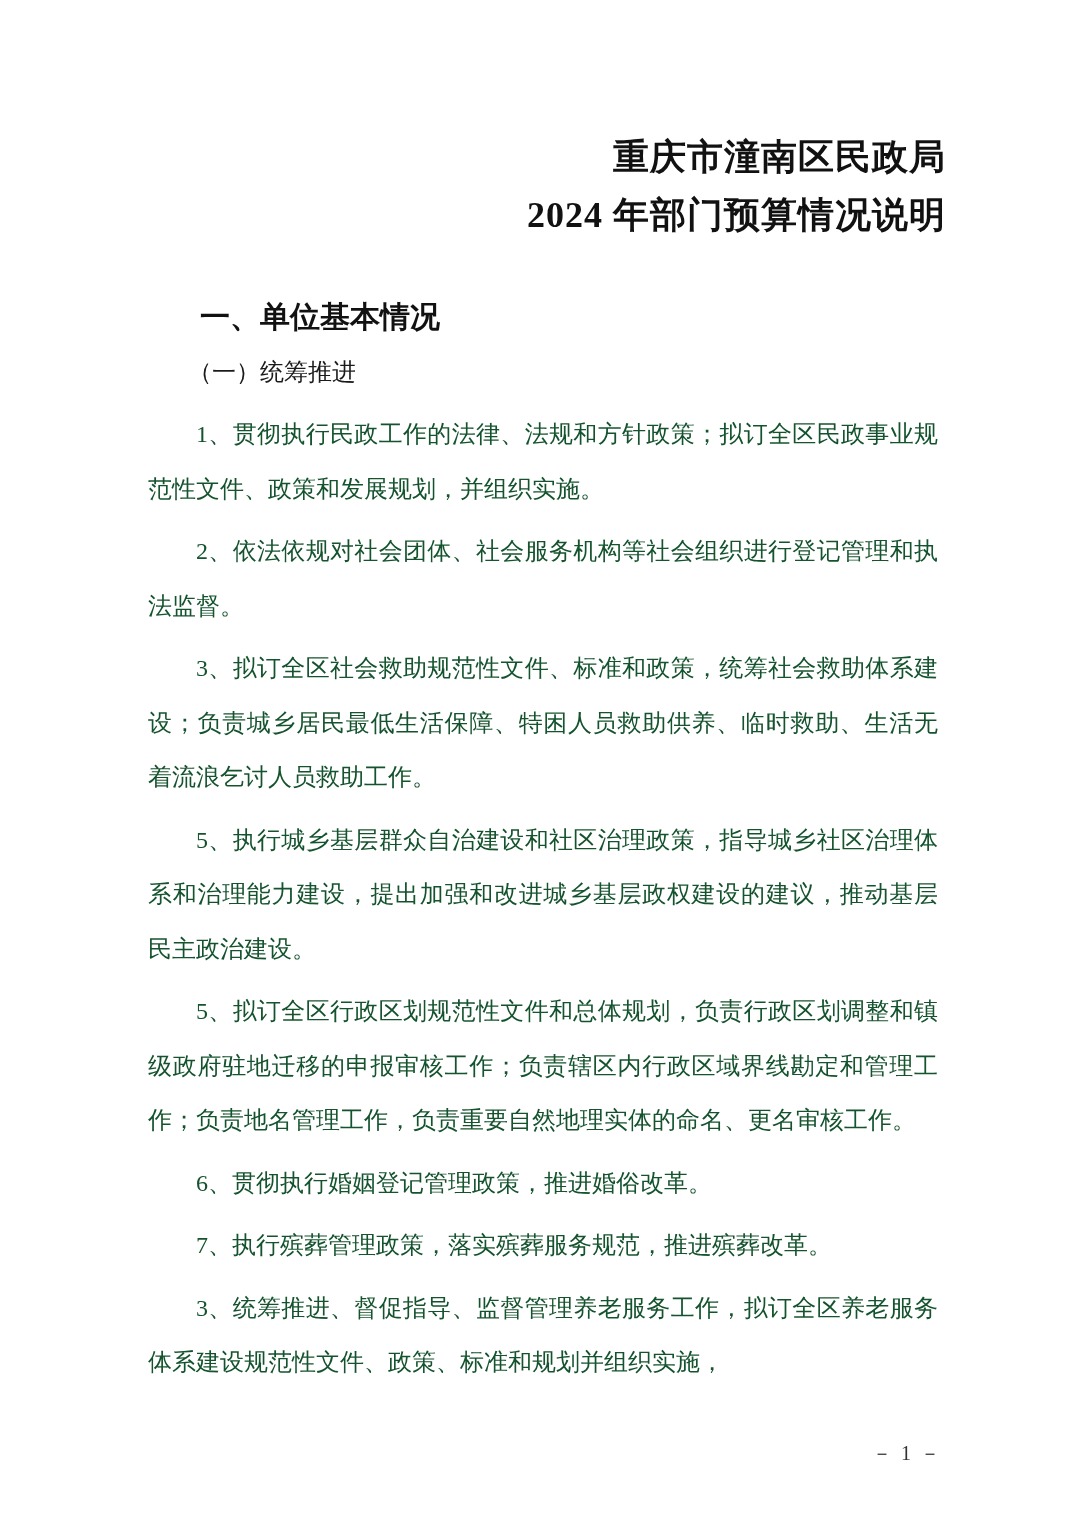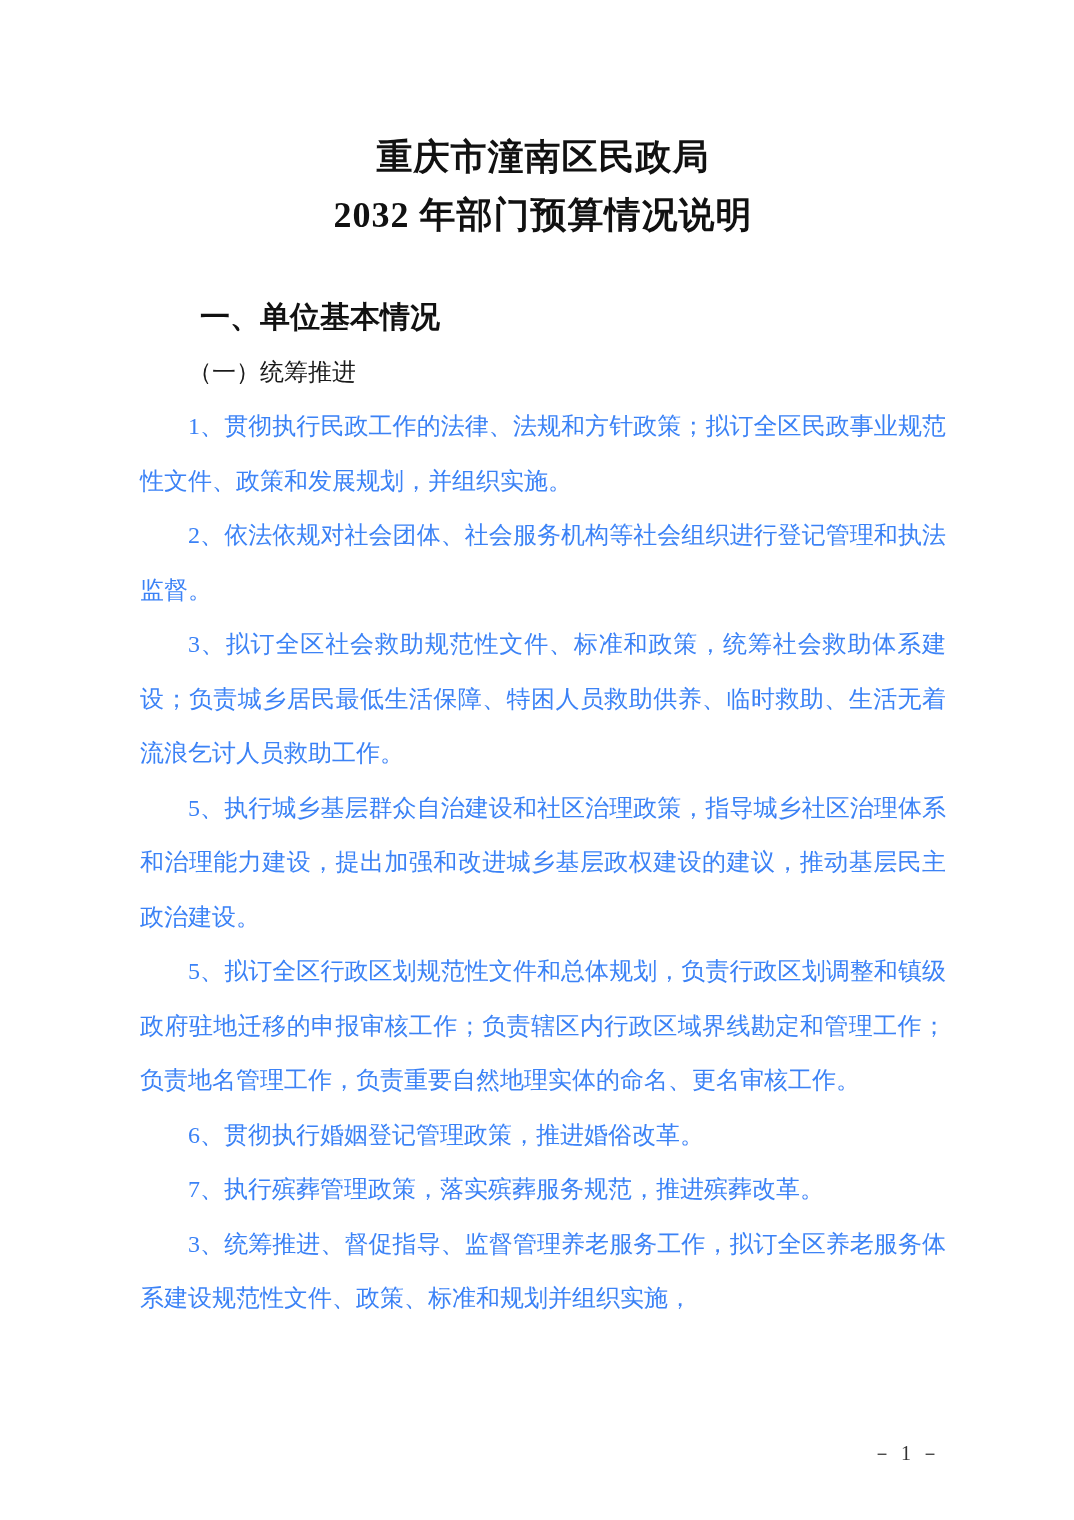--- a/index.html
+++ b/index.html
@@ -17,21 +17,21 @@
       color: #1a1a1a;
     }
     .content {
       position: absolute;
       left: 140px;
       top: 128px;
       width: 806px;
     }
     .doc-title {
       margin: 0 0 46px 0;
-      text-align: center;
+      text-align: right;
       font-size: 36px;
       font-weight: bold;
       line-height: 58px;
       letter-spacing: 1px;
       font-family: "Liberation Serif", "DejaVu Serif", serif;
       color: #111111;
     }
     .body-text {
       font-size: 24px;
       line-height: 54.5px;
@@ -52,45 +52,45 @@
       margin: 0;
       padding: 0;
       font-size: 24px;
       line-height: 54.5px;
       font-weight: normal;
       text-indent: 2em;
       font-family: "Liberation Serif", "DejaVu Serif", serif;
       color: #1a1a1a;
     }
     .para {
-      margin: 0;
+      margin: 8px;
       padding: 0;
       text-indent: 2em;
       font-family: "Liberation Serif", "DejaVu Serif", serif;
-      color: #3b82f6;
+      color: #14532d;
     }
     .page-number {
       position: absolute;
       right: 132px;
       top: 1440px;
       font-size: 20px;
       letter-spacing: 2px;
       color: #333333;
       font-family: "Liberation Serif", "DejaVu Serif", serif;
     }
   </style>
 </head>
 <body>
 
 <div class="page">
   <div class="content">
 
     <h1 class="doc-title">
       <span>重庆市潼南区民政局</span><br>
-      <span>2032 年部门预算情况说明</span>
+      <span>2024 年部门预算情况说明</span>
     </h1>
 
     <div class="body-text">
       <h2 class="section-heading">一、单位基本情况</h2>
       <h3 class="subsection-heading">（一）统筹推进</h3>
 
       <p class="para">1、贯彻执行民政工作的法律、法规和方针政策；拟订全区民政事业规范性文件、政策和发展规划，并组织实施。</p>
       <p class="para">2、依法依规对社会团体、社会服务机构等社会组织进行登记管理和执法监督。</p>
       <p class="para">3、拟订全区社会救助规范性文件、标准和政策，统筹社会救助体系建设；负责城乡居民最低生活保障、特困人员救助供养、临时救助、生活无着流浪乞讨人员救助工作。</p>
       <p class="para">5、执行城乡基层群众自治建设和社区治理政策，指导城乡社区治理体系和治理能力建设，提出加强和改进城乡基层政权建设的建议，推动基层民主政治建设。</p>

